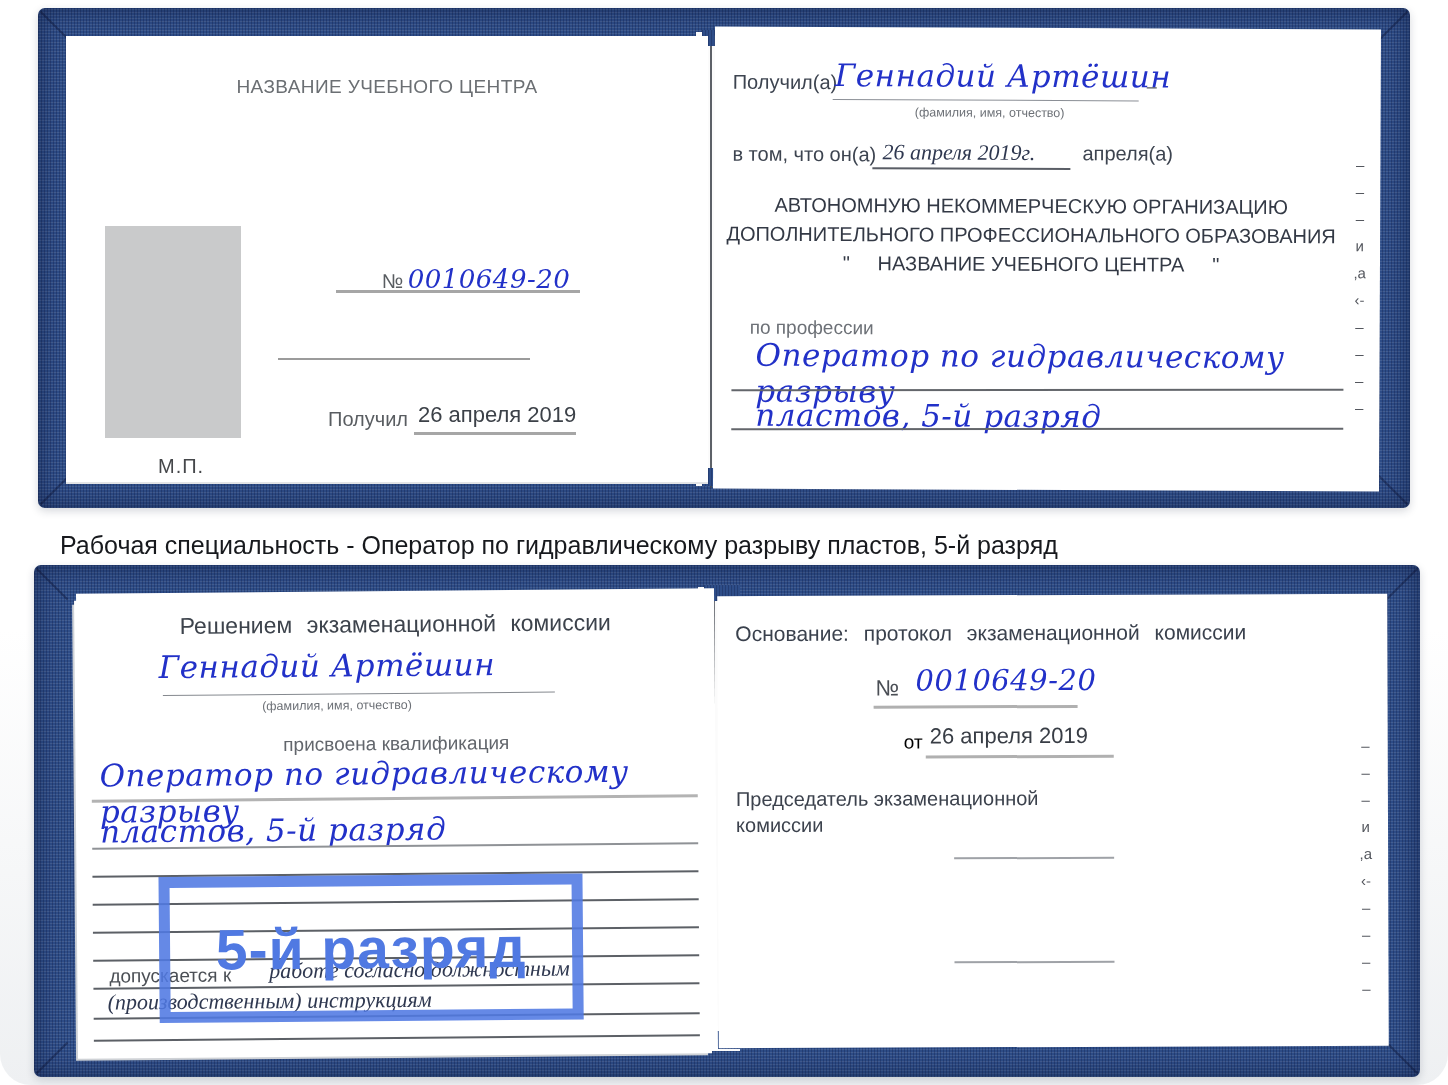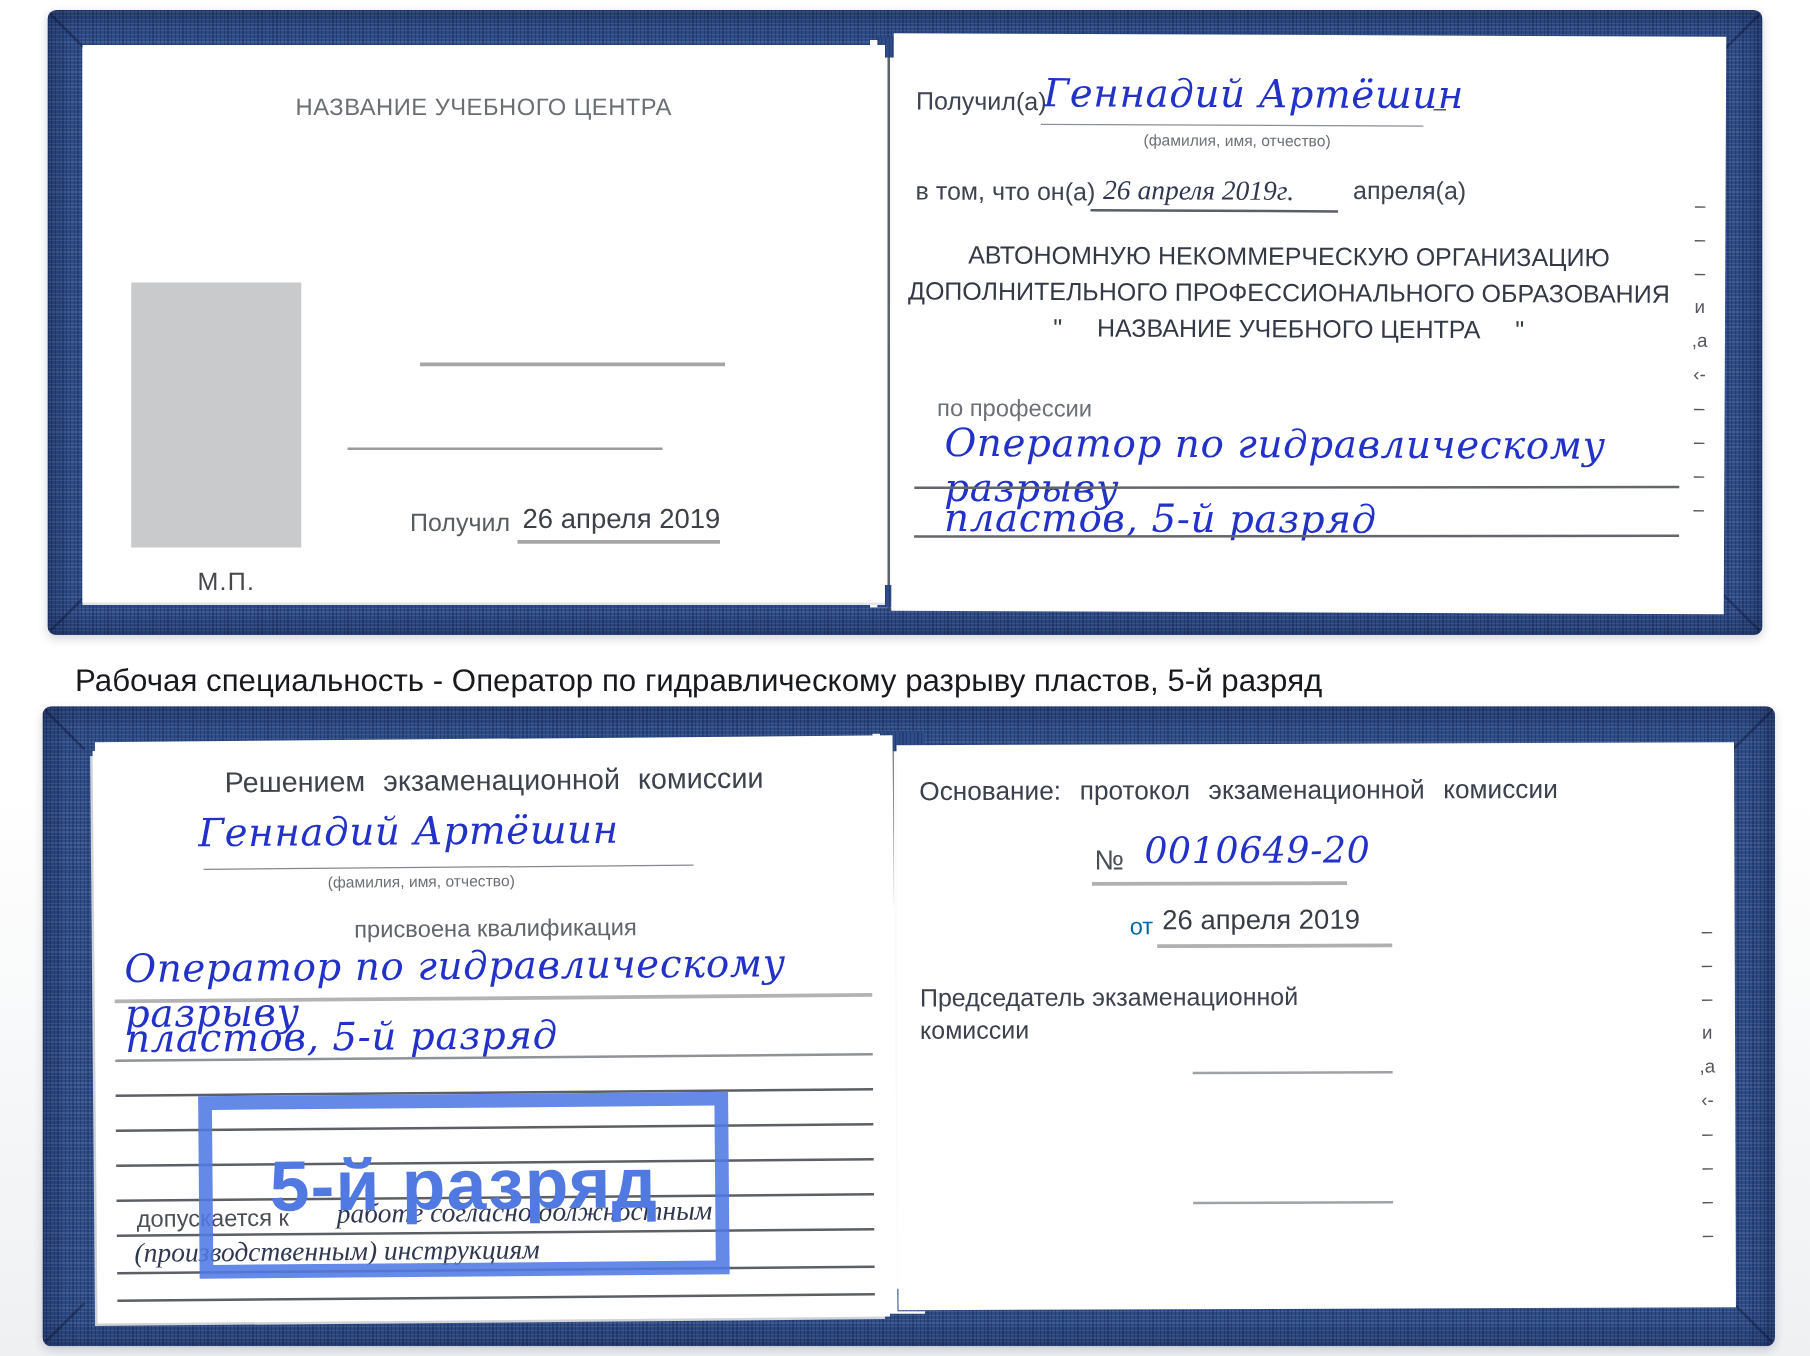--- a/index.html
+++ b/index.html
@@ -1,19 +1,19 @@
 <!DOCTYPE html>
 <html><head>
 <meta charset="utf-8">
 <style>
   html,body{margin:0;padding:0;}
   .screen{
     position:relative;width:1448px;height:1085px;overflow:hidden;
     background:linear-gradient(180deg,#ffffff 0%,#ffffff 58%,#eef0f2 100%);
-    font-family:"Liberation Sans",sans-serif;color:#3d4450;
+    font-family:"Liberation Sans",sans-serif;color:#3d4450;border-radius:31px;
   }
   
   .cover{
     position:absolute;border-radius:7px;
     background-color:#2e4d88;
     background-image:
       repeating-linear-gradient(90deg, rgba(10,20,60,.28) 0 1px, transparent 1px 3px),
       repeating-linear-gradient(0deg, rgba(255,255,255,.10) 0 1px, transparent 1px 3px);
     box-shadow: inset 0 0 26px rgba(4,10,40,.5), 0 3px 8px rgba(30,40,60,.18);
   }
@@ -100,21 +100,21 @@
   }
   .bl-adm{left:30px;top:372px;font-size:19px;color:#4b4f55;z-index:3;}
   .bl-adm1{left:190px;top:366px;font-size:22px;z-index:3;}
   .bl-adm2{left:28px;top:396px;font-size:22px;z-index:3;}
   
   #pageBR{left:684px;top:30px;width:670px;height:452px;transform:rotate(-.2deg);}
   .br-basis{left:18px;top:26px;font-size:21px;color:#3a414d;word-spacing:9px;}
   .br-numprefix{left:158px;top:80px;font-size:22px;color:#4a4e55;}
   .br-number{left:198px;top:68px;font-size:29px;}
   .br-num-uline{left:156px;top:110px;width:204px;border-top:3px solid #b0b0b0;}
-  .br-from{left:186px;top:136px;font-size:19px;color:#0369a1;}
+  .br-from{left:186px;top:136px;font-size:19px;color:#000000;}
   .br-date{left:212px;top:128px;font-size:22px;color:#383d45;}
   .br-date-uline{left:208px;top:160px;width:188px;border-top:3px solid #b0b0b0;}
   .br-chair{left:18px;top:190px;width:340px;font-size:20px;line-height:26px;color:#3c424d;}
   .br-sig1{left:236px;top:262px;width:160px;border-top:2px solid #9fa2a7;}
   .br-head{left:18px;top:294px;width:240px;font-size:20px;line-height:26px;color:#3c424d;}
   .br-sig2{left:236px;top:366px;width:160px;border-top:2px solid #9fa2a7;}
   .br-marks{right:16px;top:138px;}
 </style>
 </head>
 <body>
@@ -128,20 +128,24 @@
     <div class="miter m-br"></div>
 
     <div class="spineStrip" style="left:658px;top:24px;width:40px;height:454px;"></div>
     <div class="foldLine" style="left:672px;top:22px;height:458px;"></div>
     <div class="tab" style="left:664px;top:22px;width:36px;height:16px;"></div>
     <div class="tab" style="left:664px;top:460px;width:36px;height:18px;"></div>
 
     <div class="page" id="pageTL">
       <div class="abs tl-title">НАЗВАНИЕ УЧЕБНОГО ЦЕНТРА</div>
       <div class="abs tl-photo"></div>
+      <div class="abs tl-numrow">
+        <span class="tl-numprefix">№</span>
+        <span class="hw tl-number">0010649-20</span>
+      </div>
       <div class="uline tl-num-uline"></div>
       <div class="uline tl-midline"></div>
       <div class="abs tl-issued">Получил</div>
       <div class="abs tl-date">26 апреля 2019</div>
       <div class="uline tl-date-uline"></div>
       <div class="abs tl-mp">М.П.</div>
     </div>
 
     <div class="page" id="pageTR">
       <div class="abs tr-received">Получил(а)</div>

